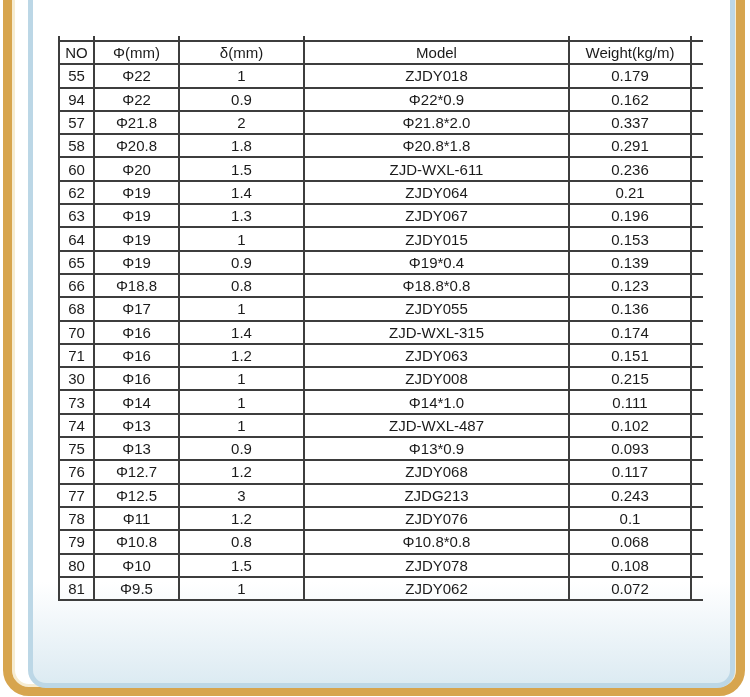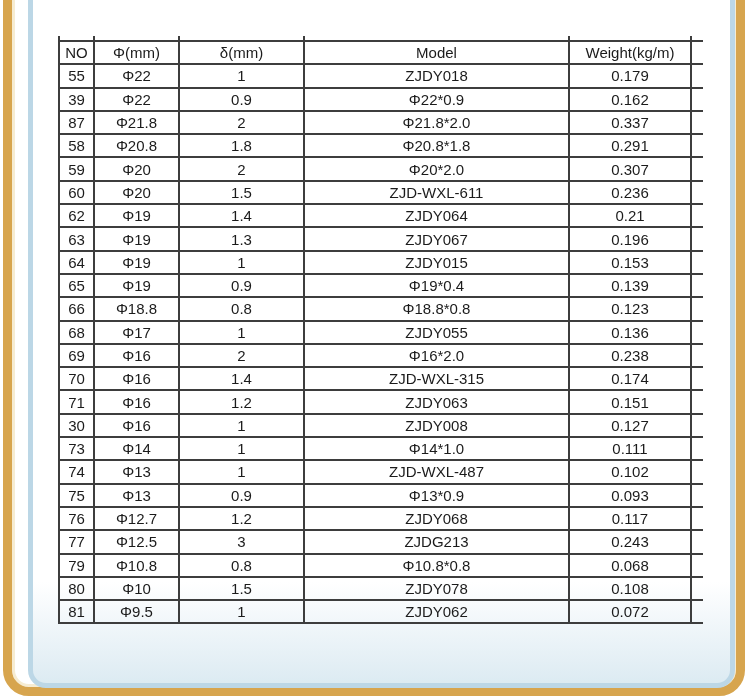--- a/index.html
+++ b/index.html
@@ -120,52 +120,44 @@
     <tbody>
         <tr>
           <td>55</td>
           <td>Φ22</td>
           <td>1</td>
           <td>ZJDY018</td>
           <td>0.179</td>
           <td class="sliver"></td>
         </tr>
         <tr>
-          <td>39</td>
+          <td>94</td>
           <td>Φ22</td>
           <td>0.9</td>
           <td>Φ22*0.9</td>
           <td>0.162</td>
           <td class="sliver"></td>
         </tr>
         <tr>
-          <td>87</td>
+          <td>57</td>
           <td>Φ21.8</td>
           <td>2</td>
           <td>Φ21.8*2.0</td>
           <td>0.337</td>
           <td class="sliver"></td>
         </tr>
         <tr>
           <td>58</td>
           <td>Φ20.8</td>
           <td>1.8</td>
           <td>Φ20.8*1.8</td>
           <td>0.291</td>
           <td class="sliver"></td>
         </tr>
         <tr>
-          <td>59</td>
-          <td>Φ20</td>
-          <td>2</td>
-          <td>Φ20*2.0</td>
-          <td>0.307</td>
-          <td class="sliver"></td>
-        </tr>
-        <tr>
           <td>60</td>
           <td>Φ20</td>
           <td>1.5</td>
           <td>ZJD-WXL-611</td>
           <td>0.236</td>
           <td class="sliver"></td>
         </tr>
         <tr>
           <td>62</td>
           <td>Φ19</td>
@@ -208,49 +200,41 @@
         </tr>
         <tr>
           <td>68</td>
           <td>Φ17</td>
           <td>1</td>
           <td>ZJDY055</td>
           <td>0.136</td>
           <td class="sliver"></td>
         </tr>
         <tr>
-          <td>69</td>
-          <td>Φ16</td>
-          <td>2</td>
-          <td>Φ16*2.0</td>
-          <td>0.238</td>
-          <td class="sliver"></td>
-        </tr>
-        <tr>
           <td>70</td>
           <td>Φ16</td>
           <td>1.4</td>
           <td>ZJD-WXL-315</td>
           <td>0.174</td>
           <td class="sliver"></td>
         </tr>
         <tr>
           <td>71</td>
           <td>Φ16</td>
           <td>1.2</td>
           <td>ZJDY063</td>
           <td>0.151</td>
           <td class="sliver"></td>
         </tr>
         <tr>
           <td>30</td>
           <td>Φ16</td>
           <td>1</td>
           <td>ZJDY008</td>
-          <td>0.127</td>
+          <td>0.215</td>
           <td class="sliver"></td>
         </tr>
         <tr>
           <td>73</td>
           <td>Φ14</td>
           <td>1</td>
           <td>Φ14*1.0</td>
           <td>0.111</td>
           <td class="sliver"></td>
         </tr>
@@ -280,20 +264,28 @@
         </tr>
         <tr>
           <td>77</td>
           <td>Φ12.5</td>
           <td>3</td>
           <td>ZJDG213</td>
           <td>0.243</td>
           <td class="sliver"></td>
         </tr>
         <tr>
+          <td>78</td>
+          <td>Φ11</td>
+          <td>1.2</td>
+          <td>ZJDY076</td>
+          <td>0.1</td>
+          <td class="sliver"></td>
+        </tr>
+        <tr>
           <td>79</td>
           <td>Φ10.8</td>
           <td>0.8</td>
           <td>Φ10.8*0.8</td>
           <td>0.068</td>
           <td class="sliver"></td>
         </tr>
         <tr>
           <td>80</td>
           <td>Φ10</td>

